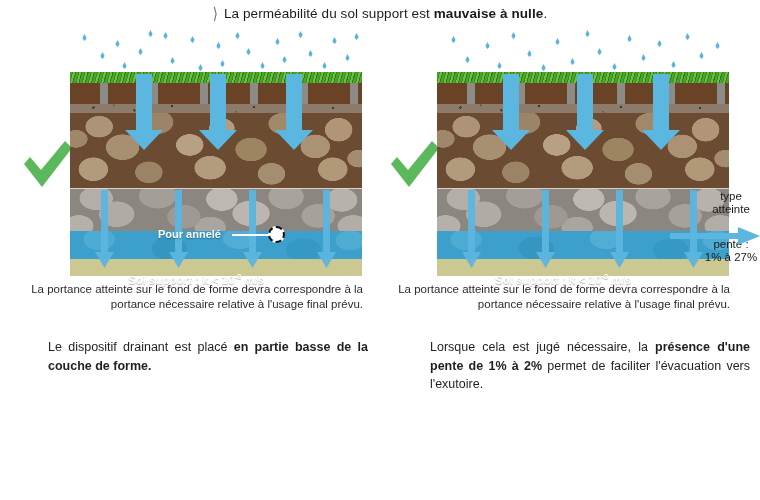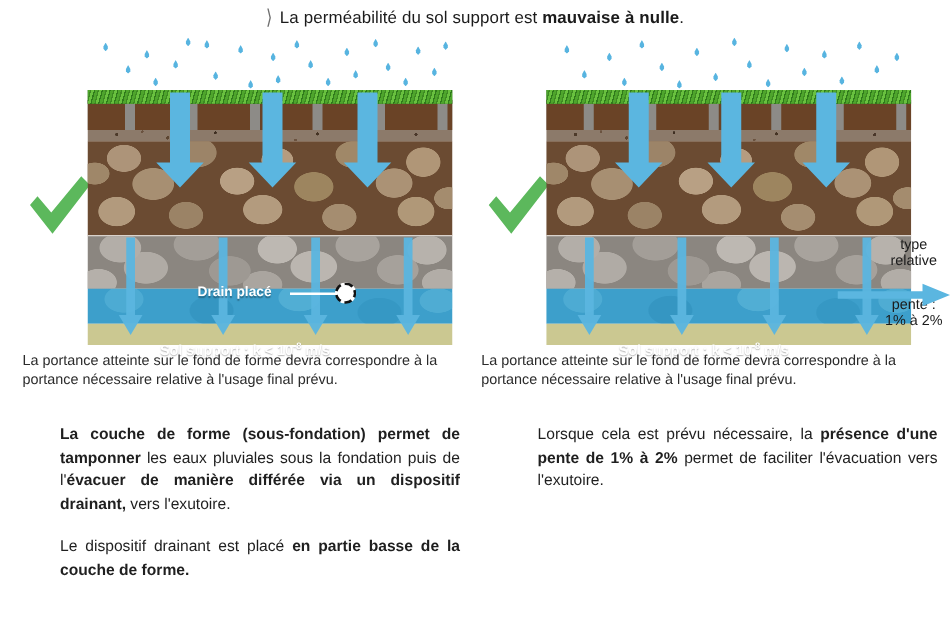--- a/index.html
+++ b/index.html
@@ -138,21 +138,21 @@
   .sollabel sup{font-size:7.5px;vertical-align:super;}
 
   
   .exu{position:absolute;left:702px;top:190px;width:58px;text-align:center;}
   .exu .t1{font-size:11.5px;line-height:13px;color:#1b1b1b;}
   .exu .t2{font-size:11.5px;line-height:13px;color:#1b1b1b;margin-top:22px;}
   .exuarrow{position:absolute;left:670px;top:226px;width:90px;height:20px;}
 
   
   .caption{
-    position:absolute;width:345px;text-align:left;
+    position:absolute;width:345px;text-align:right;
     font-size:11.5px;line-height:14.5px;color:#2b2b2b;top:282px;
   }
   .caption.left{left:18px;}
   .caption.right{left:385px;}
 
   
   .body{position:absolute;top:338px;width:320px;font-size:12.5px;line-height:18.5px;
         text-align:justify;color:#1f1f1f;}
   .body.left{left:48px;}
   .body.right{left:430px;}
@@ -235,21 +235,21 @@
       </g>
       <g fill="#5bb6e0" opacity="0.95">
         <path d="M31 118 h7 v62 h6 L34.5 196 L25 180 h6 Z"></path>
         <path d="M105 118 h7 v62 h6 L108.5 196 L99 180 h6 Z"></path>
         <path d="M179 118 h7 v62 h6 L182.5 196 L173 180 h6 Z"></path>
         <path d="M253 118 h7 v62 h6 L256.5 196 L247 180 h6 Z"></path>
       </g>
     </svg>
 
     <div class="drainline" style="left:214px;top:206px;width:38px;"></div>
-    <div class="drainlabel" style="left:140px;top:200px;">Drain placé</div>
+    <div class="drainlabel" style="left:140px;top:200px;">Pour annelé</div>
     <div class="drainpipe" style="left:250px;top:198px;"></div>
 
     <div class="sollabel" style="left:110px;top:244px;">
       <span>Sol support : k &lt; 10</span><sup>-8</sup><span> m/s</span>
     </div>
   </div>
 
   <div class="panel right">
 
     <svg class="checkmark" viewBox="0 0 58 62">
@@ -320,36 +320,35 @@
     </svg>
 
     <div class="sollabel" style="left:110px;top:244px;">
       <span>Sol support : k &lt; 10</span><sup>-8</sup><span> m/s</span>
     </div>
   </div>
 
   <div class="exu">
     <div class="t1">
       <div>type</div>
-      <div>relative</div>
+      <div>atteinte</div>
     </div>
     <div class="t2">
       <div>pente :</div>
-      <div>1% à 2%</div>
+      <div>1% à 27%</div>
     </div>
   </div>
 
   <svg class="exuarrow" viewBox="0 0 90 20">
     <path d="M0 7 h68 v-6 L90 10 L68 19 v-6 H0 Z" fill="#5bb6e0"></path>
   </svg>
 
   <div class="caption left">La portance atteinte sur le fond de forme devra correspondre à la portance nécessaire relative à l'usage final prévu.</div>
   <div class="caption right">La portance atteinte sur le fond de forme devra correspondre à la portance nécessaire relative à l'usage final prévu.</div>
 
   <div class="body left">
-      <p><b>La couche de forme (sous-fondation) permet de tamponner</b><span> les eaux pluviales sous la fondation puis de l'</span><b>évacuer de manière différée via un dispositif drainant,</b><span> vers l'exutoire.</span></p>
       <p><span>Le dispositif drainant est placé </span><b>en partie basse de la couche de forme.</b></p>
     </div>
   <div class="body right">
-      <p><span>Lorsque cela est prévu nécessaire, la </span><b>présence d'une pente de 1% à 2%</b><span> permet de faciliter l'évacuation vers l'exutoire.</span></p>
+      <p><span>Lorsque cela est jugé nécessaire, la </span><b>présence d'une pente de 1% à 2%</b><span> permet de faciliter l'évacuation vers l'exutoire.</span></p>
     </div>
 
 </div>
 
 </body></html>

